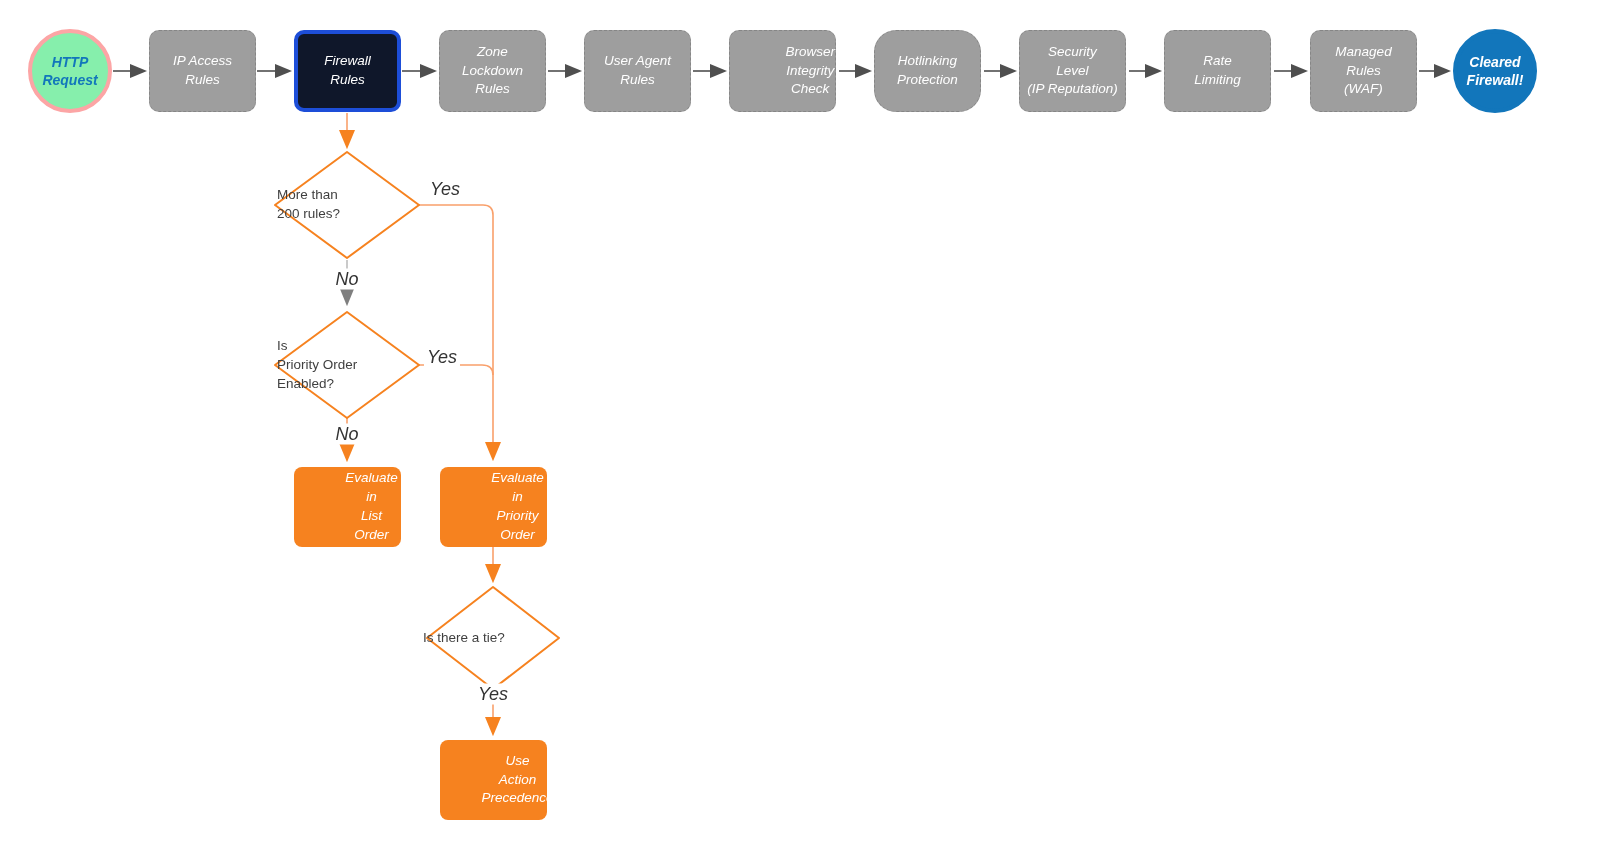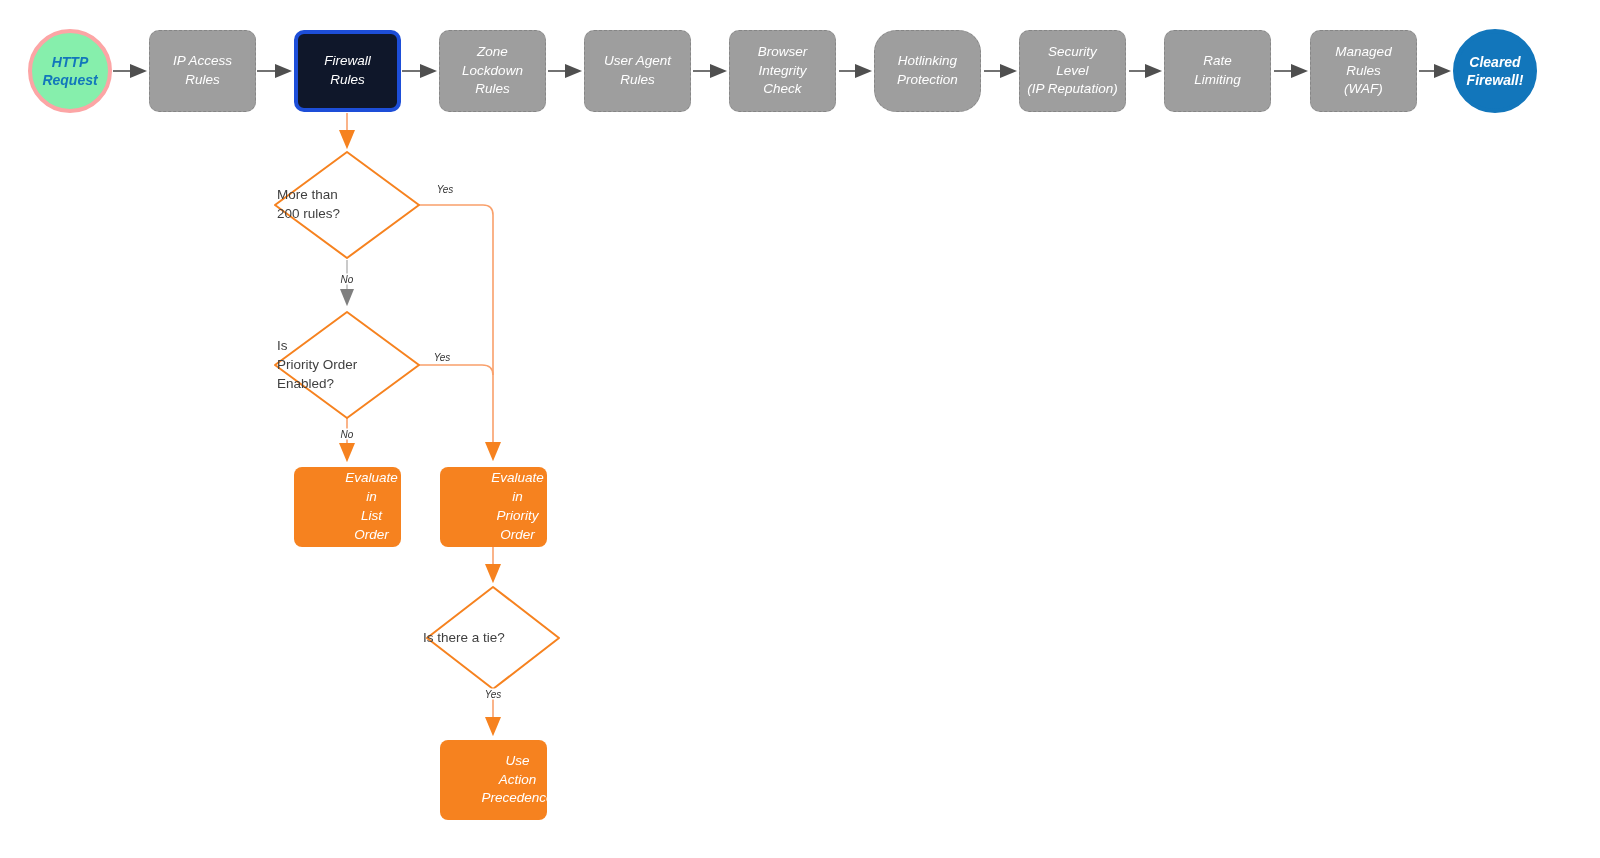--- a/index.html
+++ b/index.html
@@ -79,21 +79,21 @@
     color: #3f3f3f;
     font-size: 13.5px;
     line-height: 1.4;
     white-space: pre-line;
   }
   .edge-label {
     position: absolute;
     background: #ffffff;
     color: #333333;
     font-style: italic;
-    font-size: 10px;
+    font-size: 18px;
     padding: 0 3px;
     transform: translate(-50%, -50%);
   }
 </style>
 </head>
 <body>
 
 <div id="canvas">
 
   <svg id="wires" viewBox="0 0 1600 858">
@@ -152,21 +152,21 @@
   </div>
   <div class="node stage" style="left:439px;">
     <span class="lbl">Zone
 Lockdown
 Rules</span>
   </div>
   <div class="node stage" style="left:584px;">
     <span class="lbl">User Agent
 Rules</span>
   </div>
-  <div class="node stage" style="left:729px;">
+  <div class="node stage" style="left:729px;justify-content:flex-end;">
     <span class="lbl">Browser
 Integrity
 Check</span>
   </div>
   <div class="node stage" style="left:874px;border-radius:22px;">
     <span class="lbl">Hotlinking
 Protection</span>
   </div>
   <div class="node stage" style="left:1019px;">
     <span class="lbl">Security

